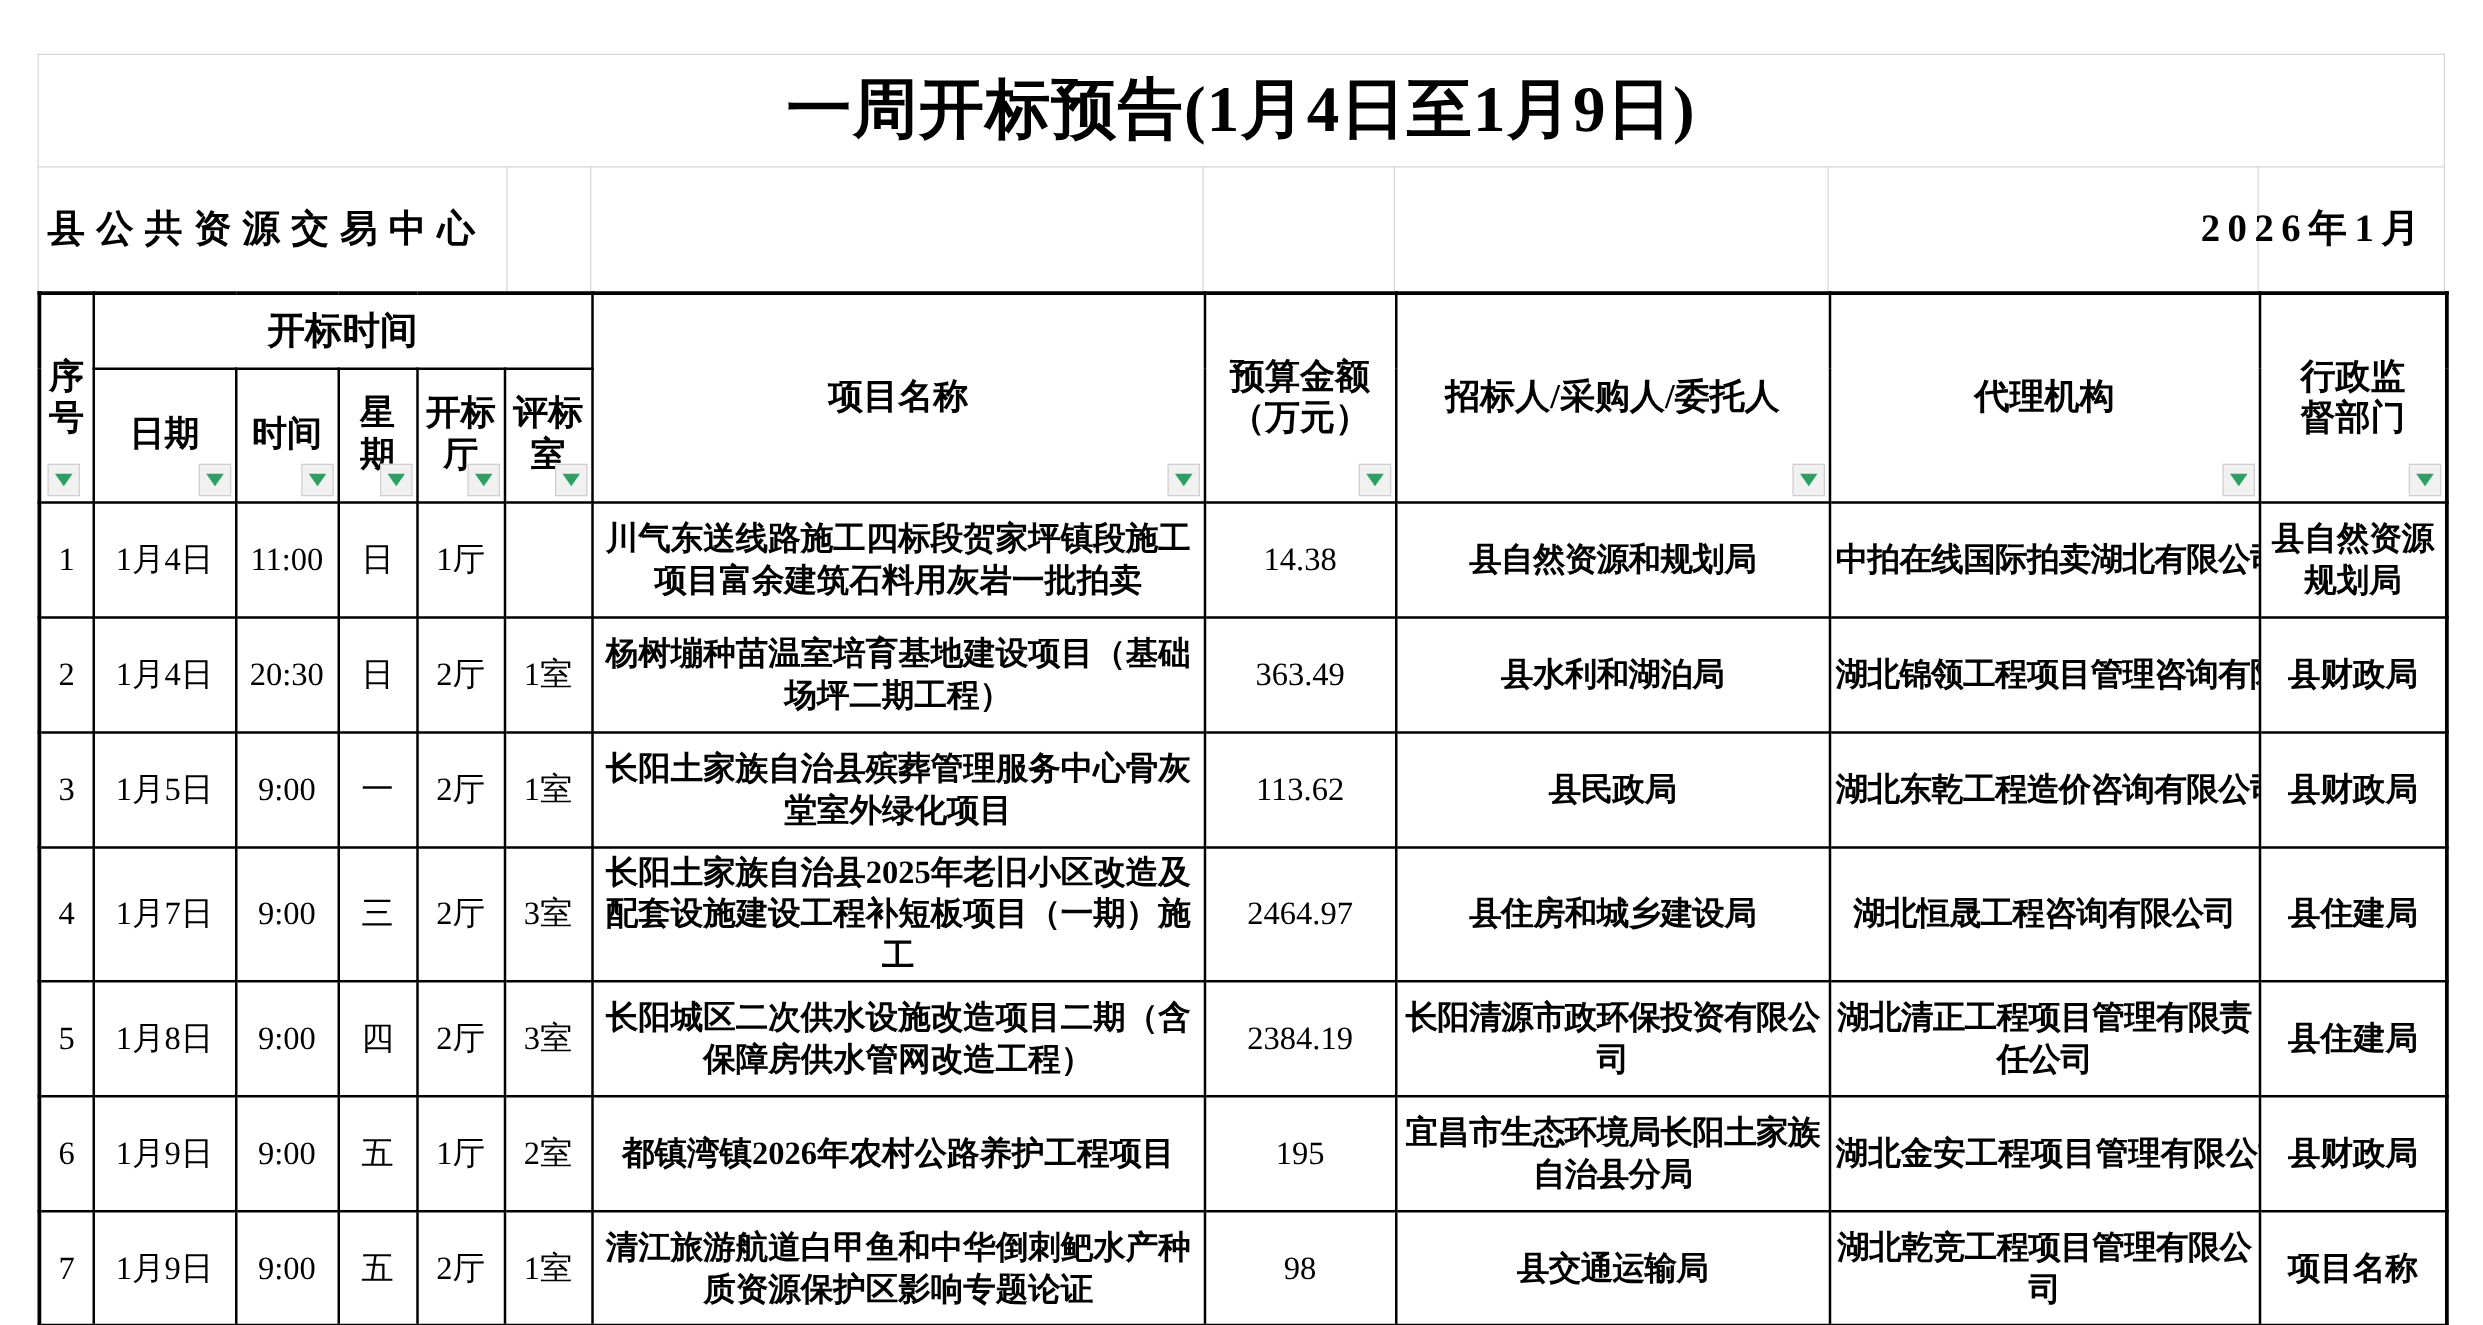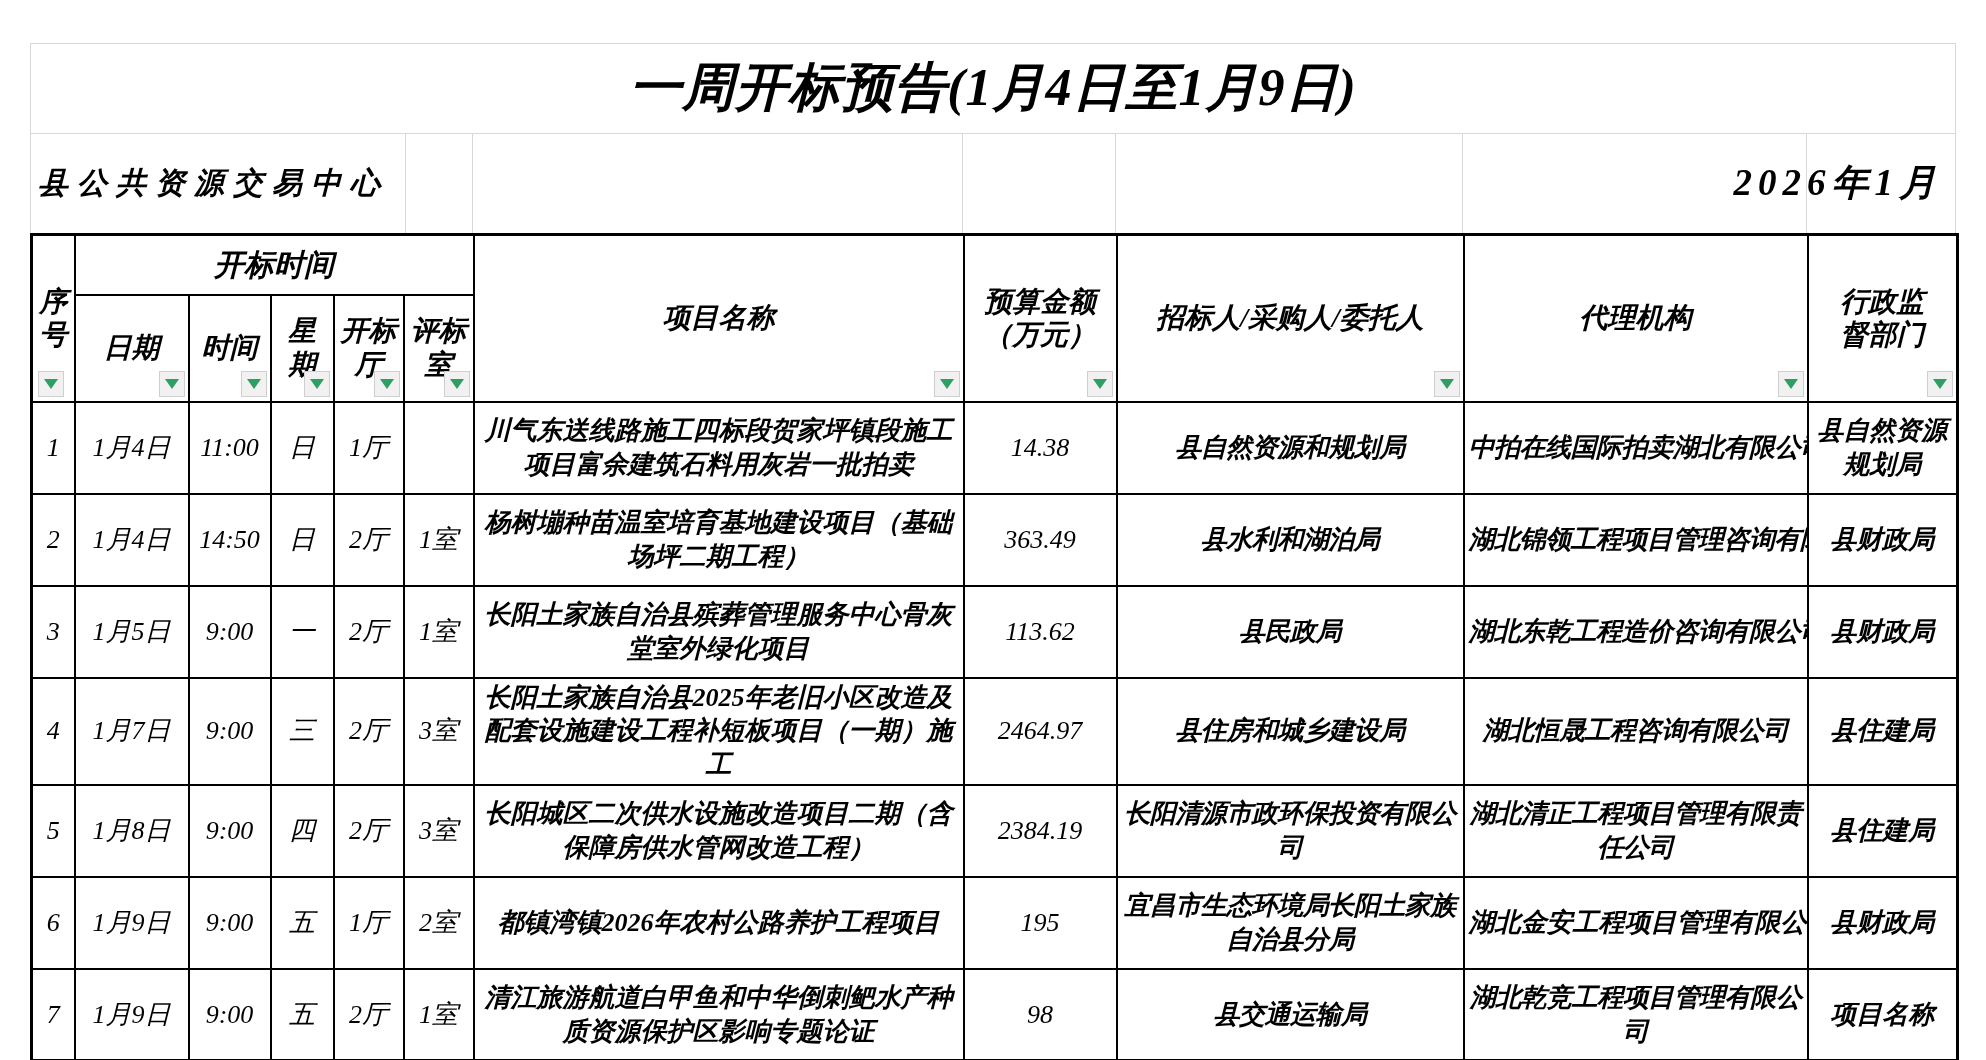--- a/index.html
+++ b/index.html
@@ -1,33 +1,33 @@
 <!DOCTYPE html>
 <html><head>
 <meta charset="utf-8">
 <style>
   * { margin:0; padding:0; box-sizing:border-box; }
   html,body { width:1986px; height:1060px; background:#ffffff; overflow:hidden;
               font-family:"Liberation Serif","DejaVu Serif",serif; color:#000; }
-  .page { position:relative; width:1986px; height:884px; background:#fff;font-style:italic; }
+  .page { position:relative; width:1986px; height:884px; background:#fff; }
 
   
   .gl { position:absolute; background:#d8d8d8; }
   .gl-h { height:1px; }
   .gl-v { width:1px; }
 
   .title-block { position:absolute; left:30px; top:43px; width:1926px; height:90px;
                  display:flex; align-items:center; justify-content:center;
                  font-size:52px; font-weight:bold; letter-spacing:1px; }
 
   .subtitle-row { position:absolute; left:30px; top:133px; width:1926px; height:100px; }
   .org-name  { position:absolute; left:8px; top:0; height:100px; display:flex; align-items:center;
                font-size:30px; font-weight:bold; letter-spacing:9px;text-align:right; }
   .month-label { position:absolute; right:14px; top:0; height:100px; display:flex; align-items:center;
-                 font-size:37px; font-weight:bold; letter-spacing:6px; }
+                 font-size:31px; font-weight:bold; letter-spacing:6px; }
 
   table.sched { position:absolute; left:30px; top:233px; width:1926px;
                 border-collapse:collapse; table-layout:fixed;
                 border:3px solid #000; }
   th, td { border:2px solid #000; text-align:center; vertical-align:middle; }
 
   thead tr.group-row { height:60px; }
   thead tr.sub-row   { height:107px; }
   th { position:relative; font-weight:bold; font-size:28px; line-height:1.2; padding:2px 2px; }
   th .pre { white-space:pre-line; }
@@ -183,21 +183,21 @@
           <td class="col-room"></td>
           <td class="col-project">川气东送线路施工四标段贺家坪镇段施工项目富余建筑石料用灰岩一批拍卖</td>
           <td class="col-budget">14.38</td>
           <td class="col-bidder">县自然资源和规划局</td>
           <td class="col-agency">中拍在线国际拍卖湖北有限公司</td>
           <td class="col-supervisor">县自然资源规划局</td>
         </tr>
         <tr>
           <td class="col-seq">2</td>
           <td class="col-date">1月4日</td>
-          <td class="col-time">14:50</td>
+          <td class="col-time">20:30</td>
           <td class="col-weekday">日</td>
           <td class="col-hall">2厅</td>
           <td class="col-room">1室</td>
           <td class="col-project">杨树塴种苗温室培育基地建设项目（基础场坪二期工程）</td>
           <td class="col-budget">363.49</td>
           <td class="col-bidder">县水利和湖泊局</td>
           <td class="col-agency">湖北锦领工程项目管理咨询有限公司</td>
           <td class="col-supervisor">县财政局</td>
         </tr>
         <tr>

